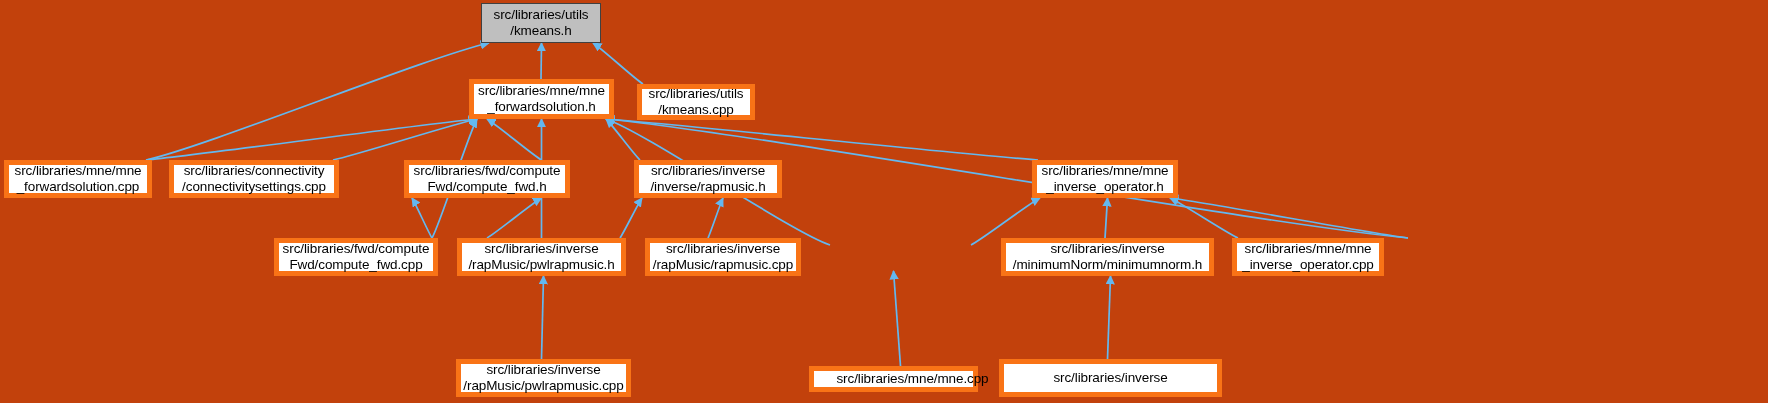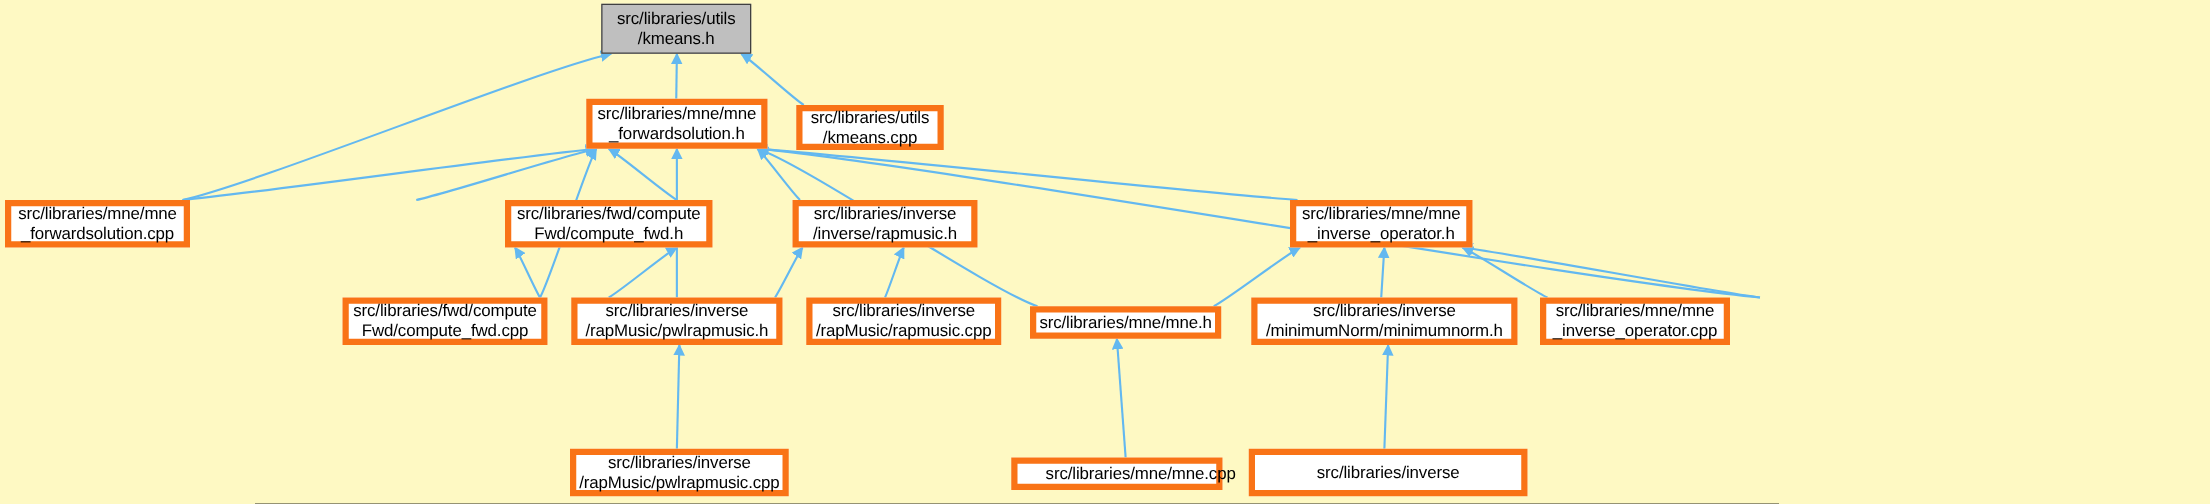--- a/index.html
+++ b/index.html
@@ -4,21 +4,21 @@
 <style>
   html, body {
     margin: 0;
     padding: 0;
     background: #000000;
   }
   #graph {
     position: relative;
     width: 1768px;
     height: 403px;
-    background: #fef9c3;
+    background: #c2410c;
     overflow: hidden;
     font-family: "Liberation Sans", sans-serif;
   }
   #edges {
     position: absolute;
     left: 0;
     top: 0;
     width: 1768px;
     height: 403px;
     pointer-events: none;
@@ -100,20 +100,24 @@
   <div class="node" style="left:637px; top:84px; width:118px; height:36px;">
     <span>src/libraries/utils</span>
     <span>/kmeans.cpp</span>
   </div>
 
   <div class="node" style="left:4px; top:160px; width:148px; height:38px;">
     <span>src/libraries/mne/mne</span>
     <span>_forwardsolution.cpp</span>
   </div>
 
+  <div class="node" style="left:169px; top:160px; width:170px; height:38px;">
+    <span>src/libraries/connectivity</span>
+    <span>/connectivitysettings.cpp</span>
+  </div>
 
   <div class="node" style="left:404px; top:160px; width:166px; height:38px;">
     <span>src/libraries/fwd/compute</span>
     <span>Fwd/compute_fwd.h</span>
   </div>
 
   <div class="node" style="left:634px; top:160px; width:148px; height:38px;">
     <span>src/libraries/inverse</span>
     <span>/inverse/rapmusic.h</span>
   </div>
@@ -131,23 +135,20 @@
   <div class="node" style="left:457px; top:238px; width:169px; height:38px;">
     <span>src/libraries/inverse</span>
     <span>/rapMusic/pwlrapmusic.h</span>
   </div>
 
   <div class="node" style="left:645px; top:238px; width:156px; height:38px;">
     <span>src/libraries/inverse</span>
     <span>/rapMusic/rapmusic.cpp</span>
   </div>
 
-  <div class="node" style="left:824px; top:245px; width:153px; height:26px;">
-    <span>src/libraries/mne/mne.h</span>
-  </div>
 
   <div class="node" style="left:1001px; top:238px; width:213px; height:38px;">
     <span>src/libraries/inverse</span>
     <span>/minimumNorm/minimumnorm.h</span>
   </div>
 
   <div class="node" style="left:1232px; top:238px; width:152px; height:38px;">
     <span>src/libraries/mne/mne</span>
     <span>_inverse_operator.cpp</span>
   </div>

